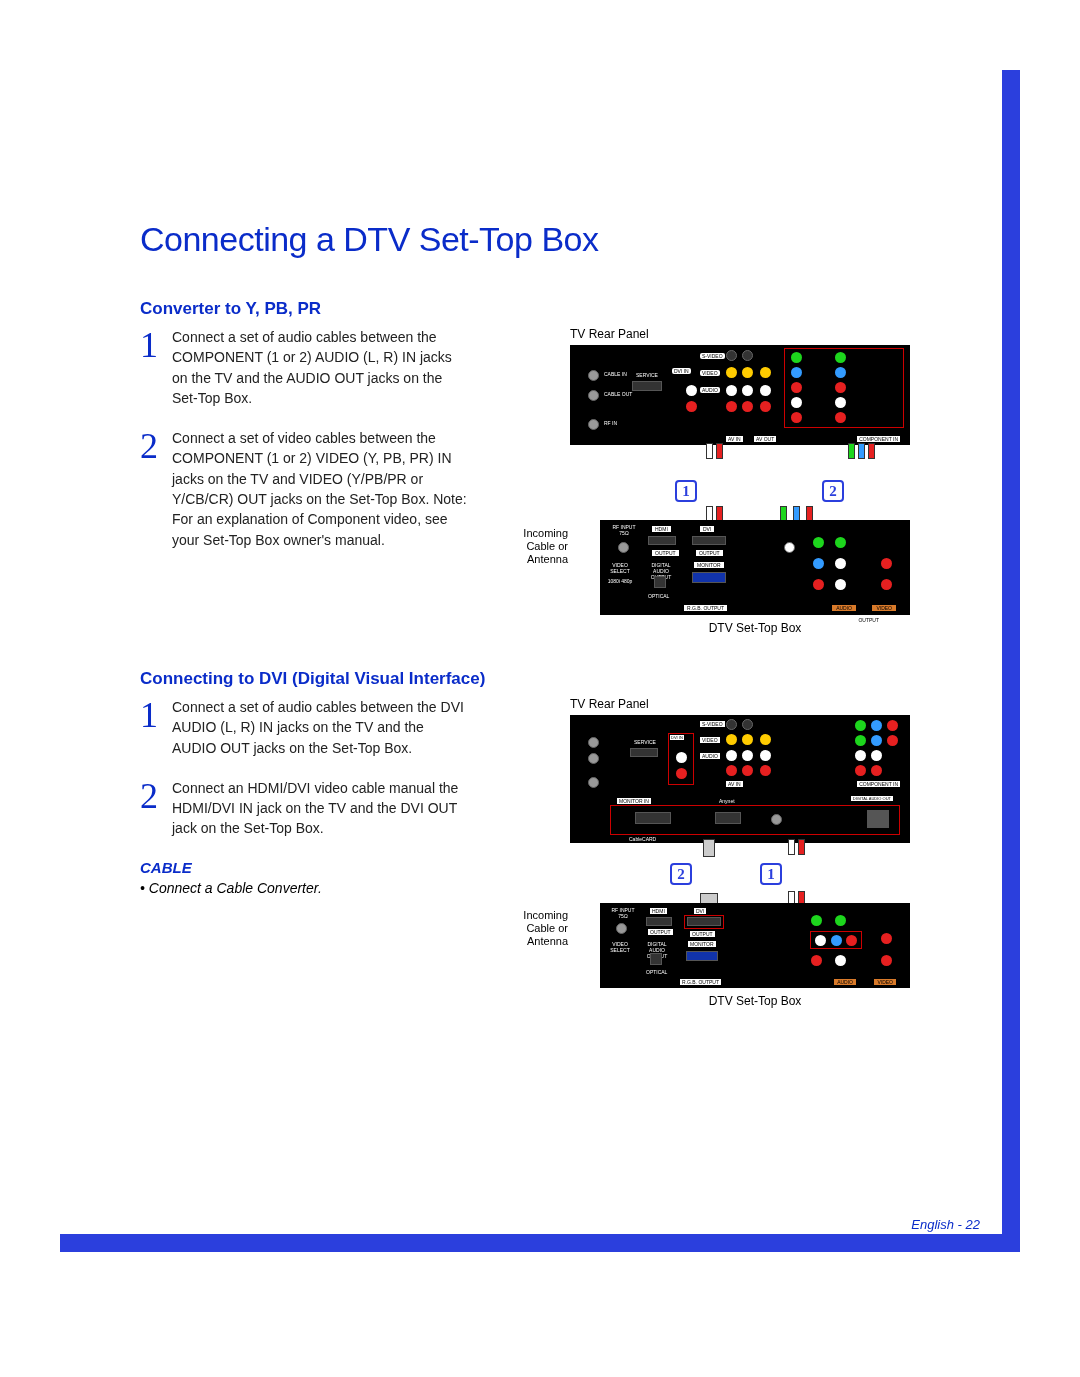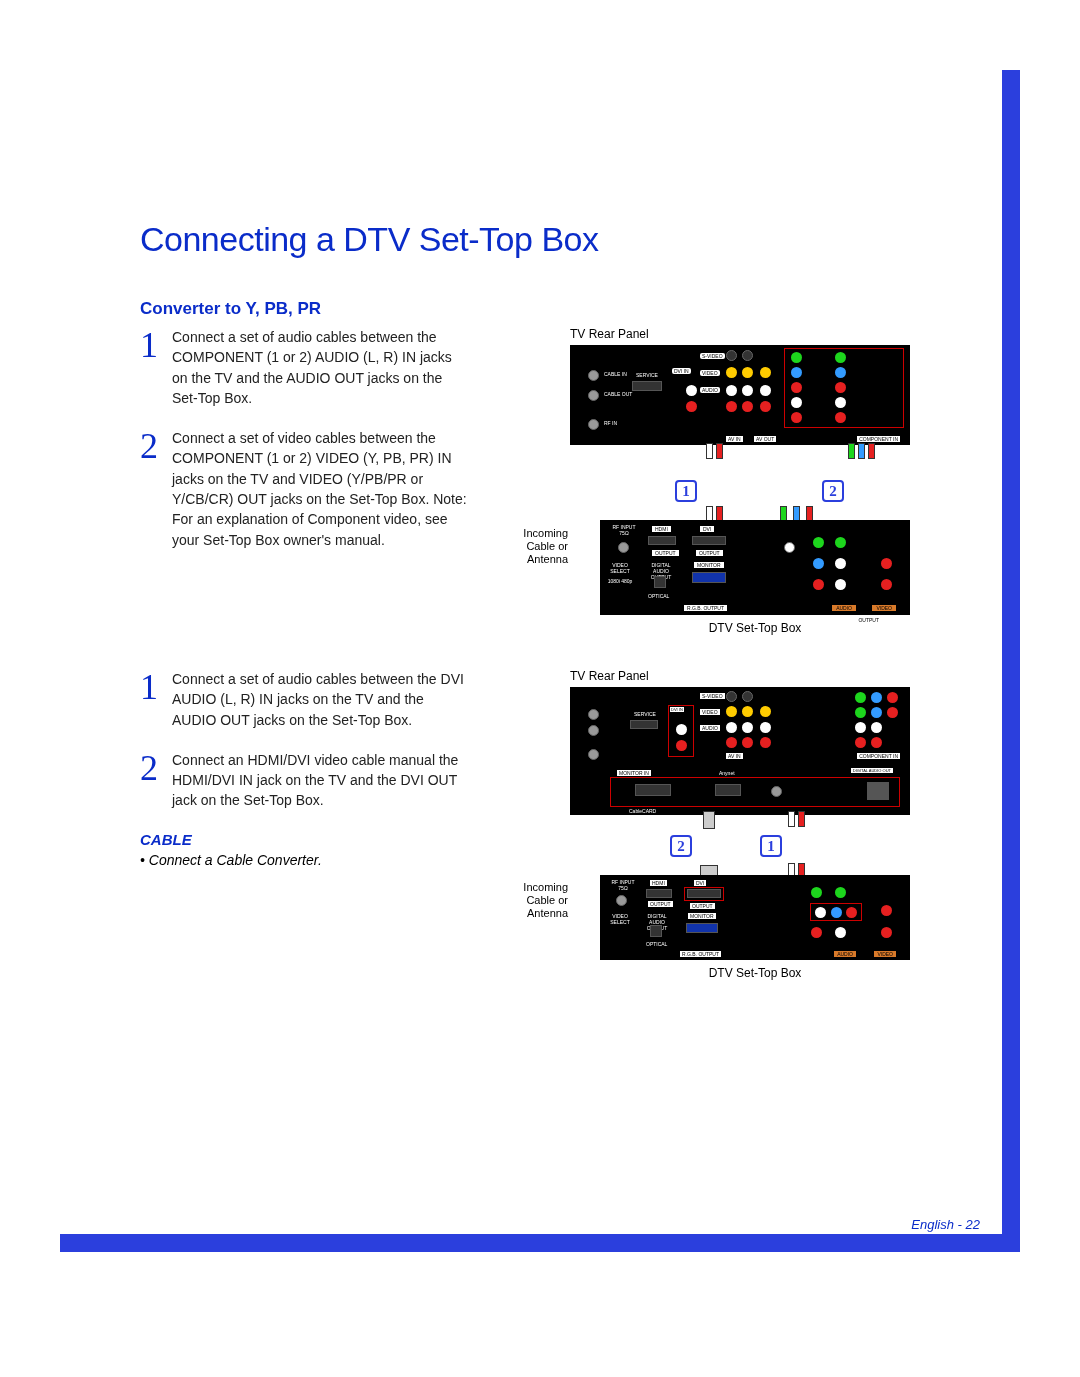--- a/index.html
+++ b/index.html
@@ -164,20 +164,21 @@
           <div class="mini-port port-red" style="right:18px;top:38px;"></div>
           <div class="mini-port port-red" style="right:18px;top:59px;"></div>
           <span style="position:absolute;right:54px;bottom:4px;color:#000;background:#d97a2a;font-size:5px;padding:0 4px;">AUDIO</span>
           <span style="position:absolute;right:14px;bottom:4px;color:#000;background:#d97a2a;font-size:5px;padding:0 4px;">VIDEO</span>
           <span style="position:absolute;right:28px;bottom:-8px;color:#000;background:#fff;font-size:5px;padding:0 3px;">OUTPUT</span>
         </div>
         <div class="panel-label bottom" style="margin-left:90px;width:310px;">DTV Set-Top Box</div>
       </div>
     </div>
 
+    <div class="sub-head">Connecting to DVI (Digital Visual Interface)</div>
     <div class="section-row">
       <div class="left-col">
         <div class="step">
           <div class="step-num">1</div>
           <div class="step-text">Connect a set of audio cables between the DVI AUDIO (L, R) IN jacks on the TV and the AUDIO OUT jacks on the Set-Top Box.</div>
         </div>
         <div class="step">
           <div class="step-num">2</div>
           <div class="step-text">Connect an HDMI/DVI video cable manual the HDMI/DVI IN jack on the TV and the DVI OUT jack on the Set-Top Box.</div>
         </div>

